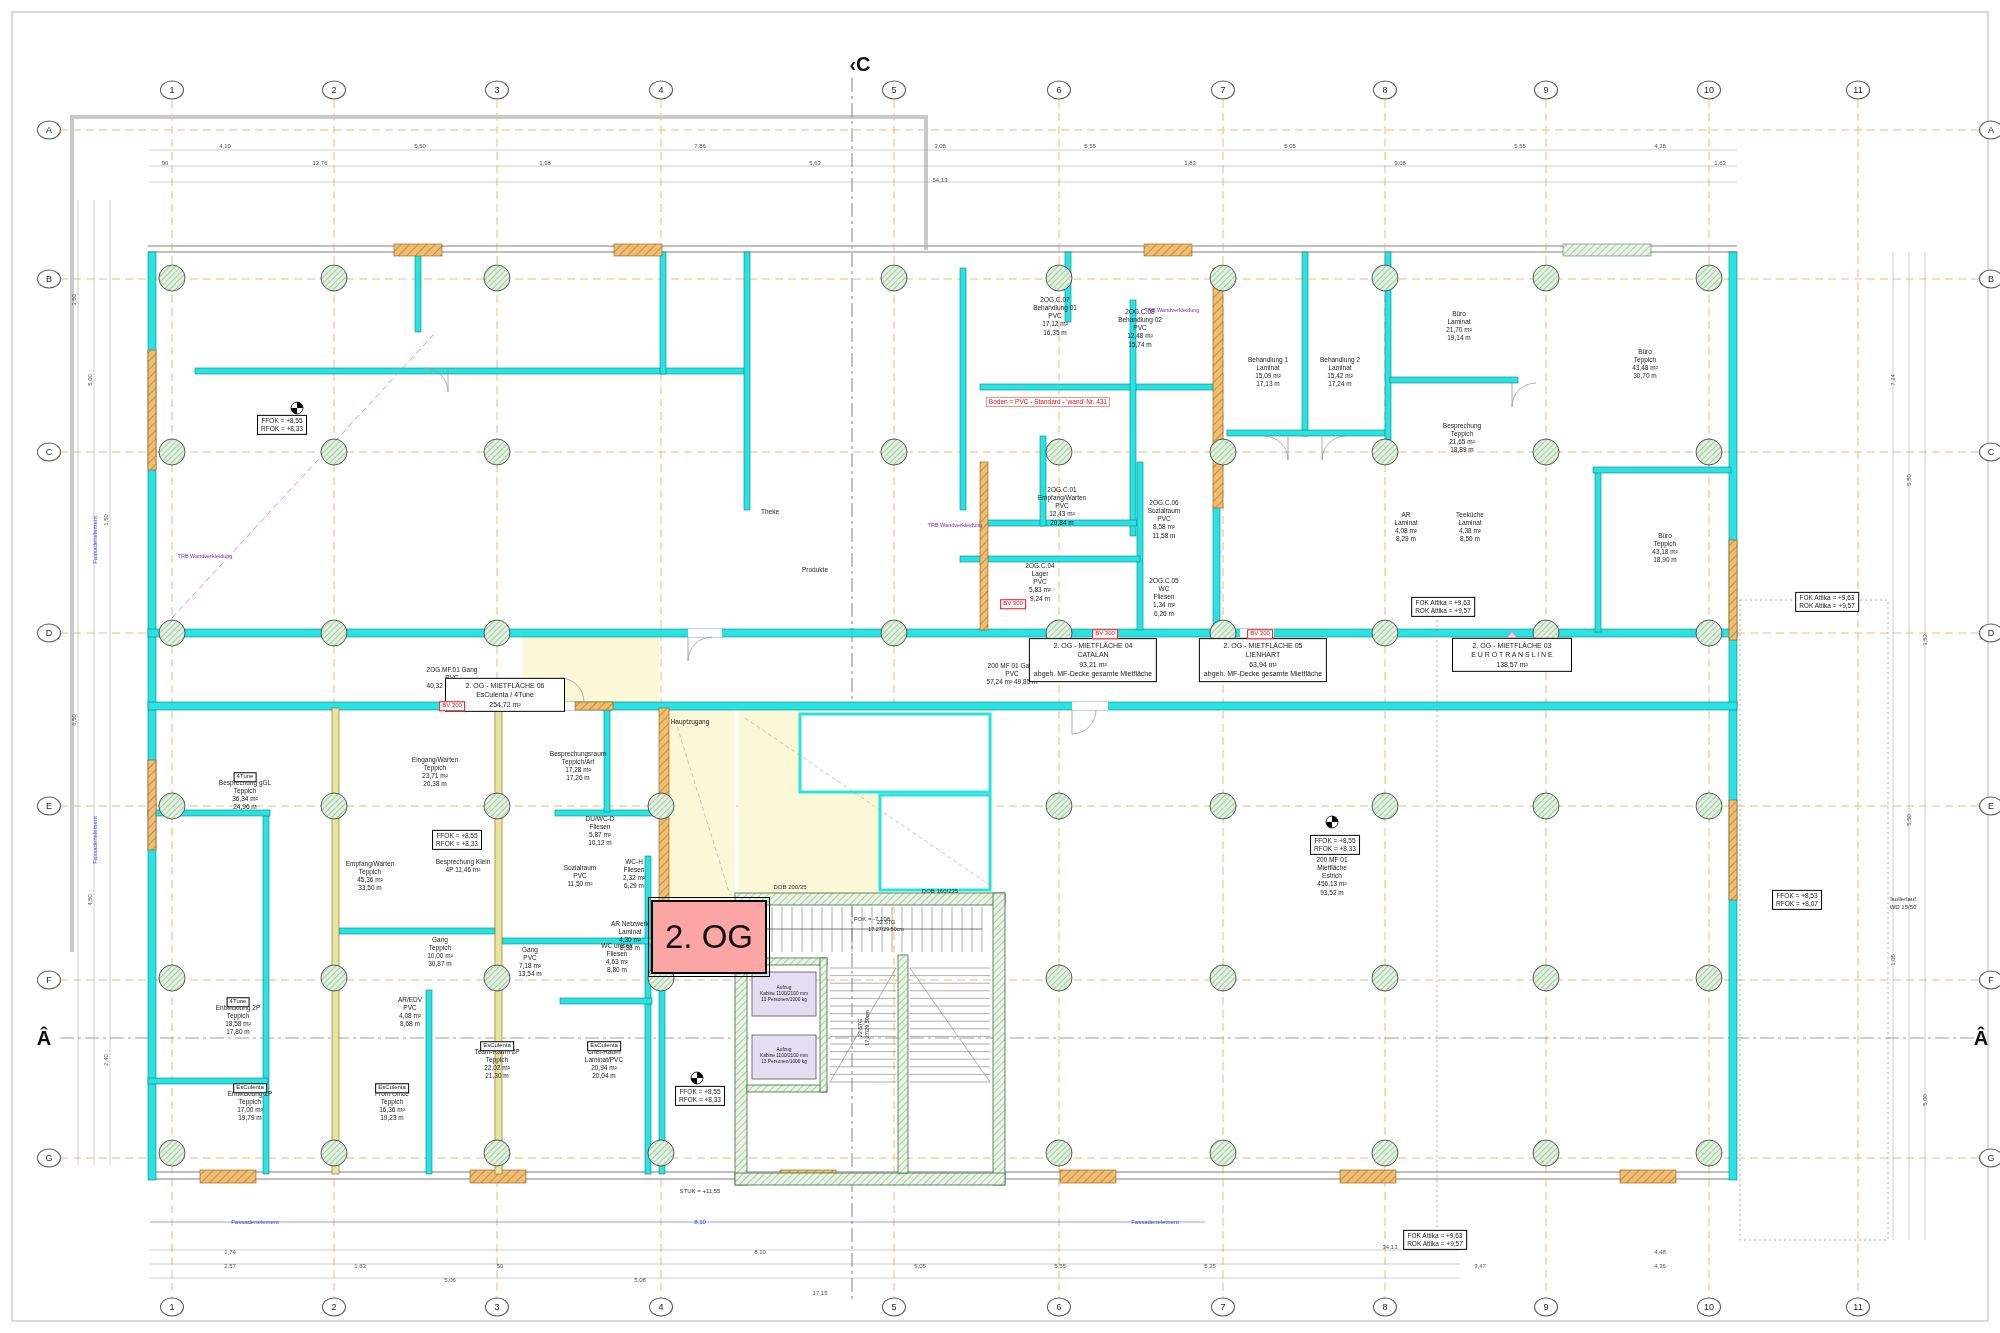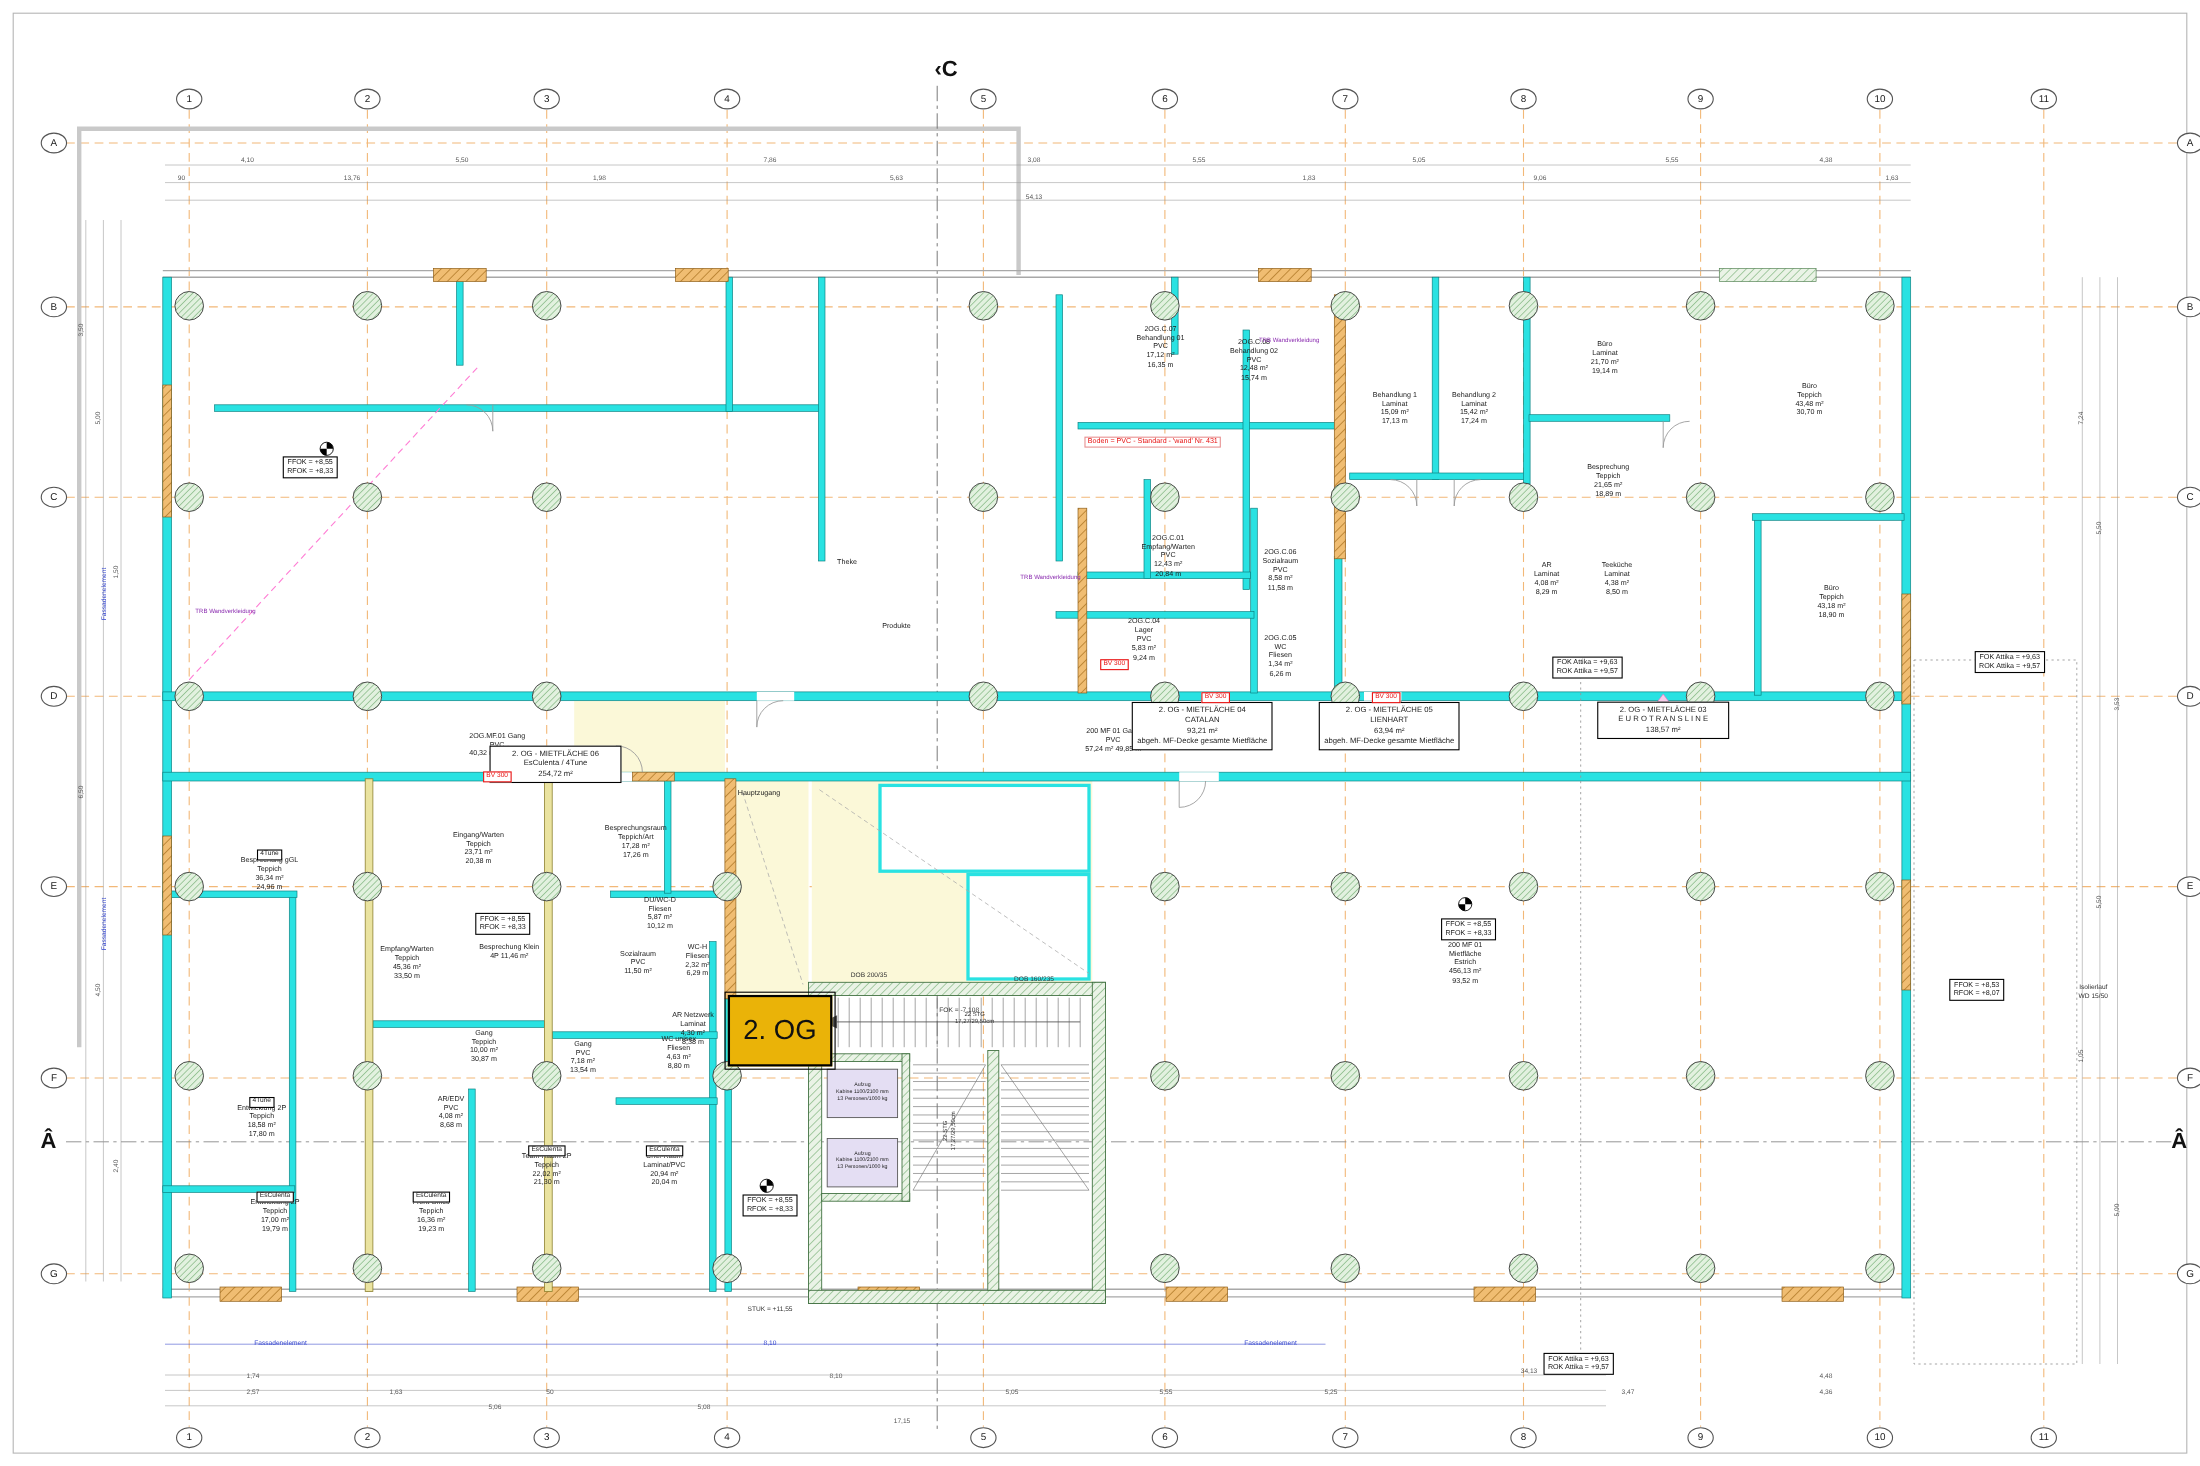--- a/index.html
+++ b/index.html
@@ -19,22 +19,22 @@
   .dim{position:absolute;transform:translate(-50%,-50%);font-size:6px;color:#555;white-space:pre;}
   .blue{color:#3344CC;}
   .purple{color:#8A2BAF;font-size:5.5px;}
   .rednote{color:#E81212;font-size:6.5px;border:1px solid #E89090;background:#fff;padding:0 2px;}
   .bubble{position:absolute;transform:translate(-50%,-50%);width:22px;height:17px;border:1px solid #555;
           border-radius:50%;background:#fff;font-size:9px;line-height:16px;text-align:center;color:#222;}
   .sect{position:absolute;transform:translate(-50%,-50%);font-weight:bold;font-size:20px;color:#111;}
   #free-text{position:absolute;left:1345px;top:907px;transform:translate(-50%,-50%);
              font-weight:bold;font-size:44px;letter-spacing:1px;color:#E81212;white-space:nowrap;}
   #floor-box{position:absolute;left:709px;top:937px;transform:translate(-50%,-50%);
-             border:2px solid #000;outline:1px solid #000;outline-offset:2px;background:#eab308;
-             padding:16px 12px;font-size:25px;color:#111;white-space:nowrap;}
+             border:2px solid #000;outline:1px solid #000;outline-offset:2px;background:#fca5a5;
+             padding:16px 12px;font-size:33px;color:#111;white-space:nowrap;}
 </style>
 </head>
 <body>
 
 <div id="canvas">
 
   <svg id="plan-svg" width="2000" height="1333" viewBox="0 0 2000 1333">
     <defs>
       <pattern id="ph-tan" width="6" height="6" patternUnits="userSpaceOnUse" patternTransform="rotate(45)">
         <rect width="6" height="6" fill="#F0BD72"></rect>

